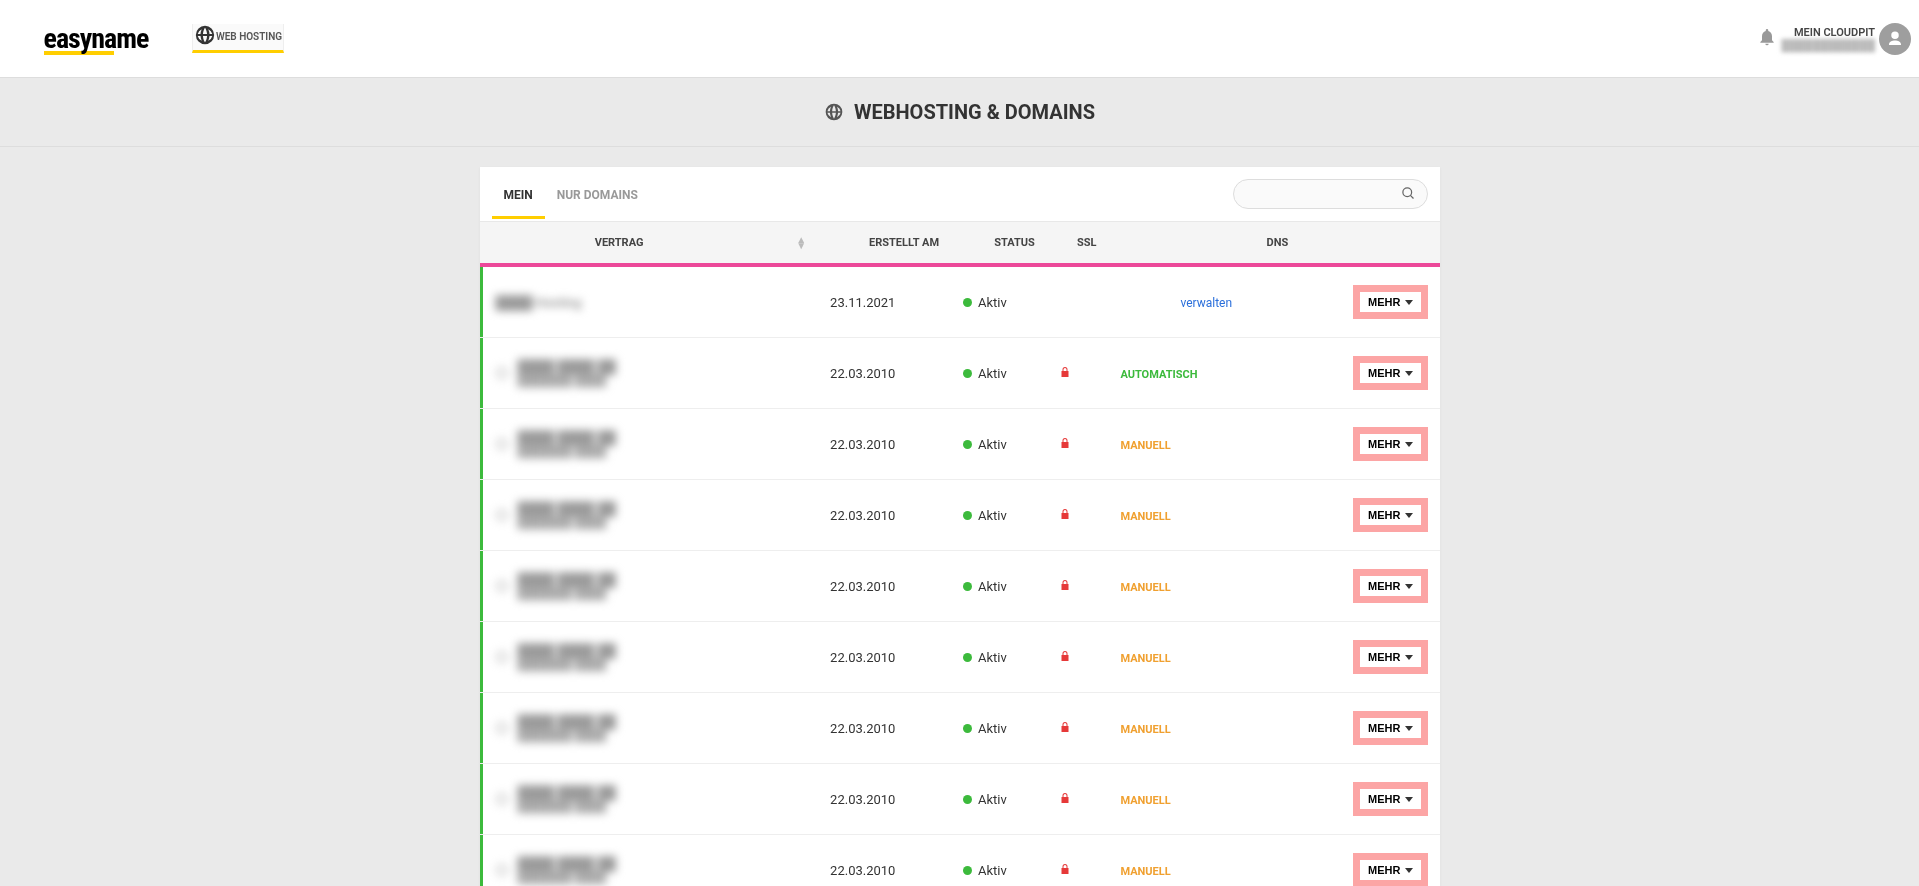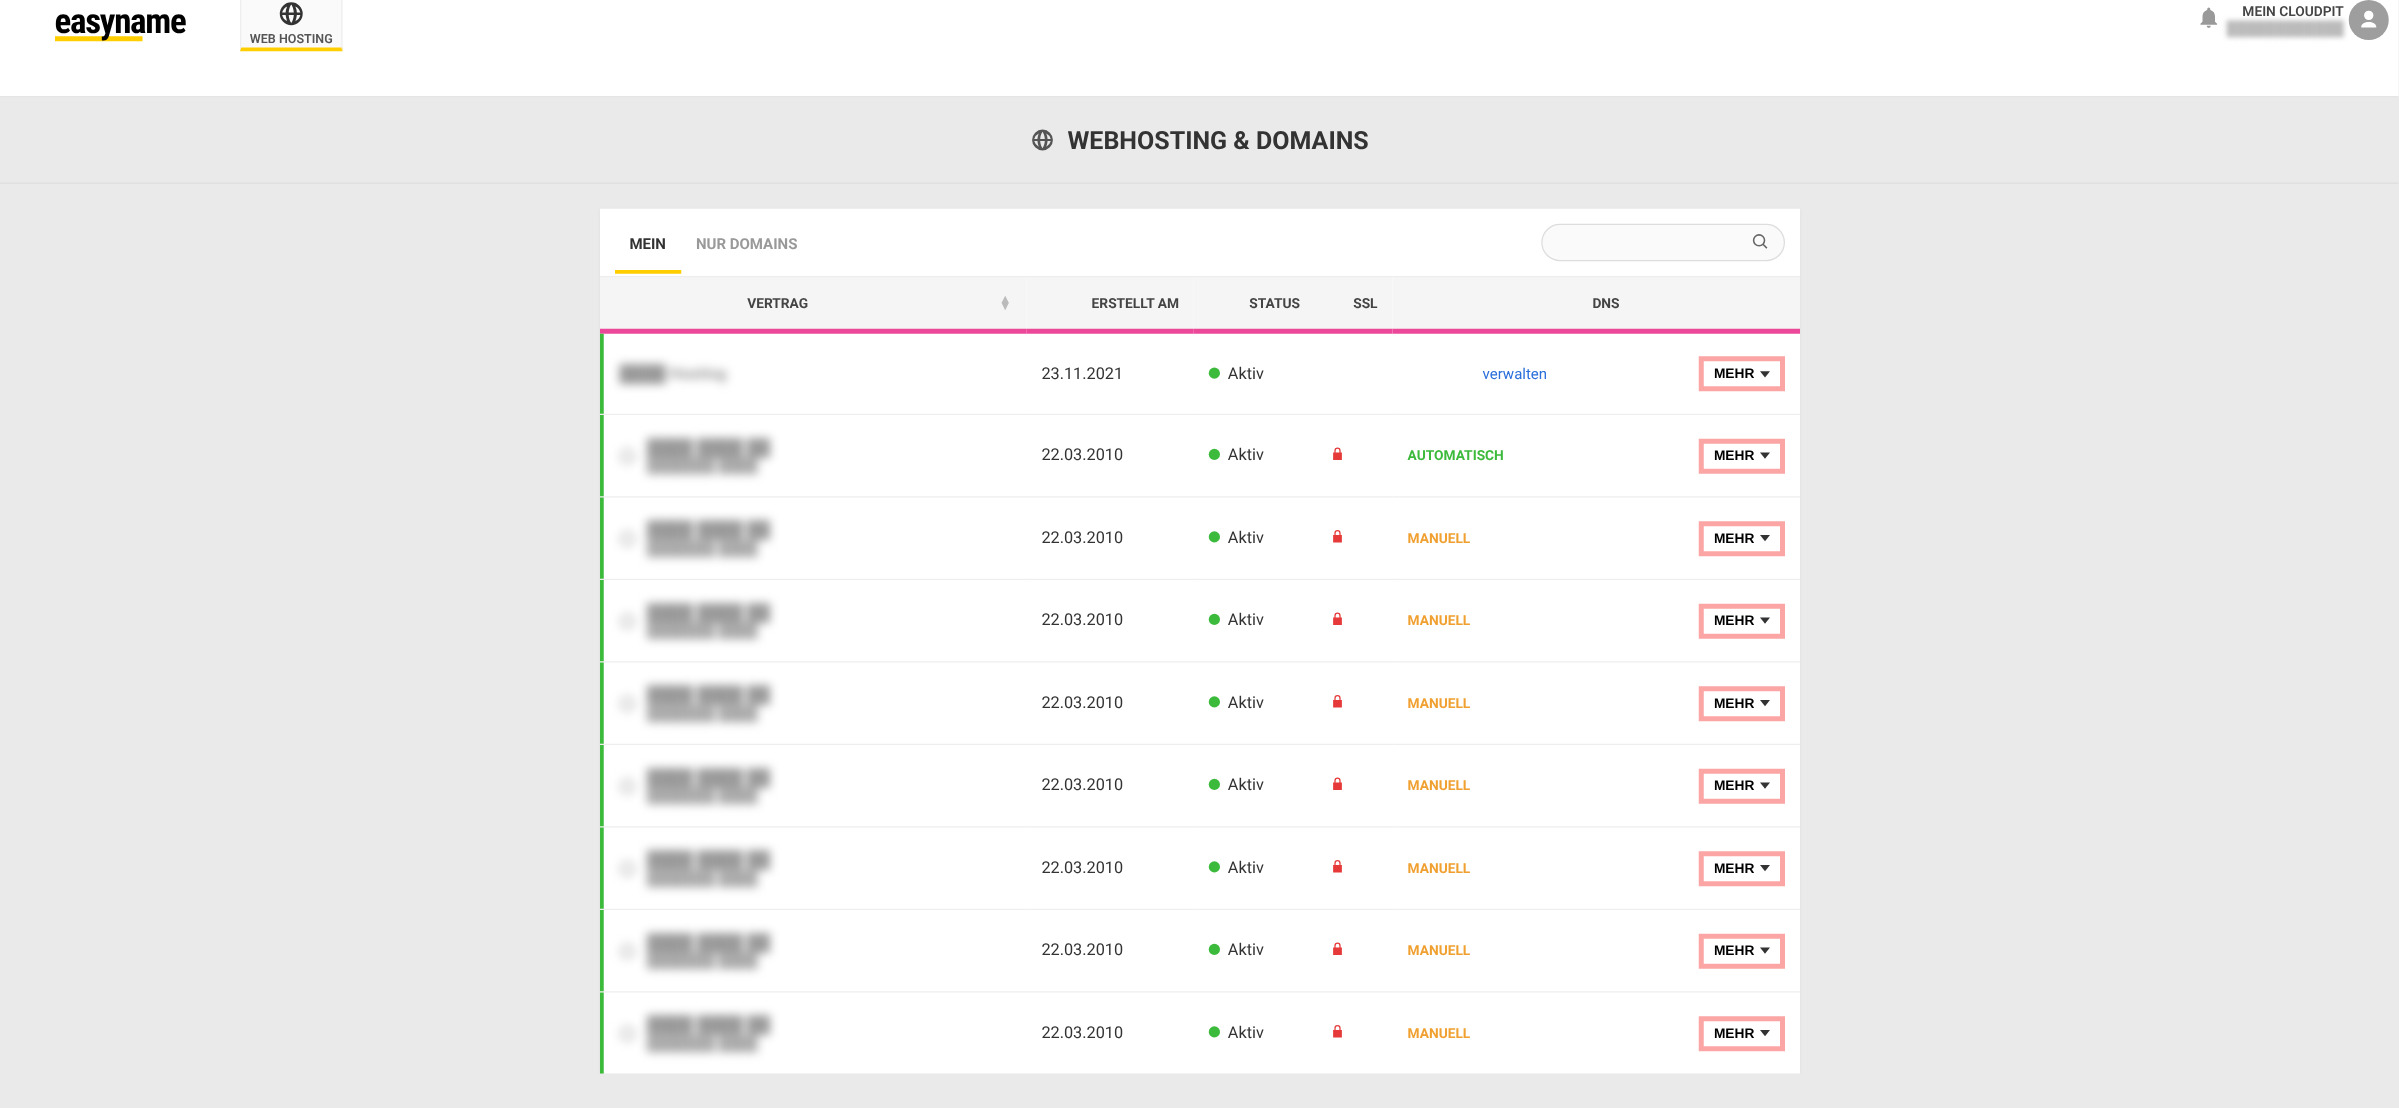--- a/index.html
+++ b/index.html
@@ -1,23 +1,23 @@
 <!DOCTYPE html>
 <html><head>
   <meta charset="utf-8">
   <style>
     * { box-sizing: border-box; margin: 0; padding: 0; }
     body { font-family: -apple-system, BlinkMacSystemFont, "Segoe UI", Roboto, Arial, sans-serif; background: #eaeaea; font-size: 13px; color: #333; }
 
-    .topbar { background: #fff; border-bottom: 1px solid #ddd; height: 78px; display: flex; align-items: flex-start; }
+    .topbar { background: #fff; border-bottom: 1px solid #ddd; height: 78px; display: flex; align-items: center; }
     .logo-area { width: 192px; display:flex; align-items:center; justify-content:center; }
     .logo-text { font-size: 28px; font-weight: 700; color:#000; letter-spacing: -1px; font-stretch: condensed; position: relative; }
     .logo-text .underline { display:block; width: 70px; height: 4px; background:#ffce00; margin-top: -4px; }
 
-    .nav-tab { border-left: 1px solid #eee; border-right:1px solid #eee; border-bottom: 3px solid #ffce00; background:#fafafa; width: 82px; text-align:center; display:flex; flex-direction:column; align-items:center; justify-content:center; color:#555; font-size:10px; font-weight:600; line-height:1.2; }
+    .nav-tab { border-left: 1px solid #eee; border-right:1px solid #eee; border-bottom: 3px solid #ffce00; background:#fafafa; width: 92px; text-align:center; display:flex; flex-direction:row; align-items:center; justify-content:center; color:#555; font-size:10px; font-weight:600; line-height:1.2; }
     .nav-tab svg { margin-bottom:4px; }
 
     .topbar-spacer { flex: 1; }
     .topbar-right { display:flex; align-items:center; padding-right: 8px; gap:4px; }
     .bell-icon { color:#999; }
     .account-block { text-align:right; font-size:11px; color:#555; }
     .account-block .label { font-weight:600; color:#444; display:block;}
     .account-block .blur-line { filter: blur(2px); color:#bbb; display:block; }
     .avatar-circle { width: 32px; height:32px; border-radius:50%; background:#9e9e9e; display:flex; align-items:center; justify-content:center; color:#fff; }
 
@@ -50,21 +50,21 @@
     .vertrag-radio { width:12px; height:12px; border-radius:50%; border:2px solid #bbb; display:inline-block; }
     .vertrag-text { font-weight:700; }
     .vertrag-text .sub { display:block; font-weight:400; font-size:11px; color:#aaa;}
 
     .status-dot { display:inline-block; width:9px; height:9px; border-radius:50%; background:#3cba3c; margin-right:6px; }
     .ssl-lock { color:#e63939; font-size:14px; }
     .dns-auto { color:#3cba3c; font-weight:700; font-size:11px;}
     .dns-manual { color:#f0a030; font-weight:700; font-size:11px;}
     .dns-link { color:#2a6fdb; font-size:12px; cursor:pointer; }
 
-    .more-btn { border:4px solid #fca5a5; background:#fff; font-size:11px; font-weight:700; padding:4px 8px; display:inline-flex; align-items:center; gap:4px; cursor:pointer;}
+    .more-btn { border:7px solid #fca5a5; background:#fff; font-size:11px; font-weight:700; padding:4px 8px; display:inline-flex; align-items:center; gap:4px; cursor:pointer;}
     .caret { display:inline-block; width:0; height:0; border-left:4px solid transparent; border-right:4px solid transparent; border-top:5px solid #333;}
   </style>
 </head>
 <body>
 
 <div class="topbar">
   <div class="logo-area">
     <div class="logo-text">
       <span>easyname</span>
       <span class="underline"></span>

